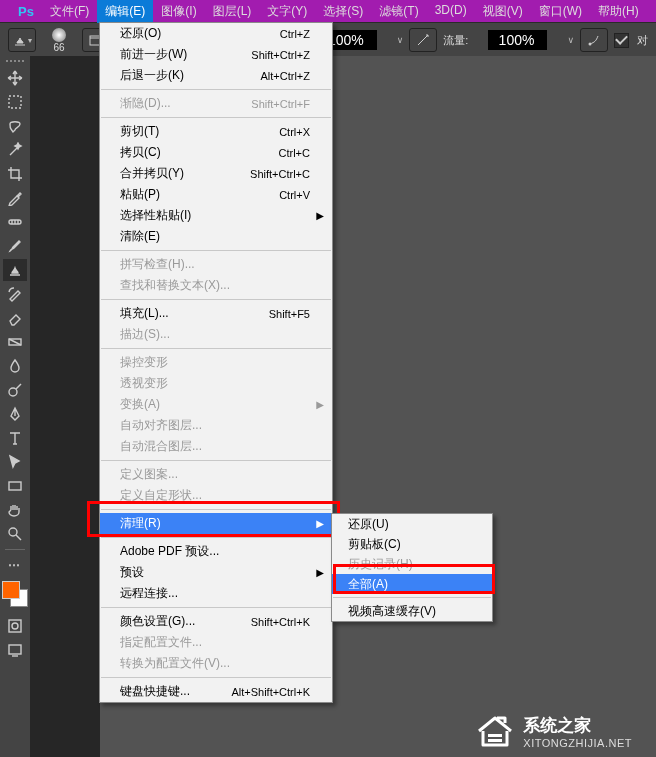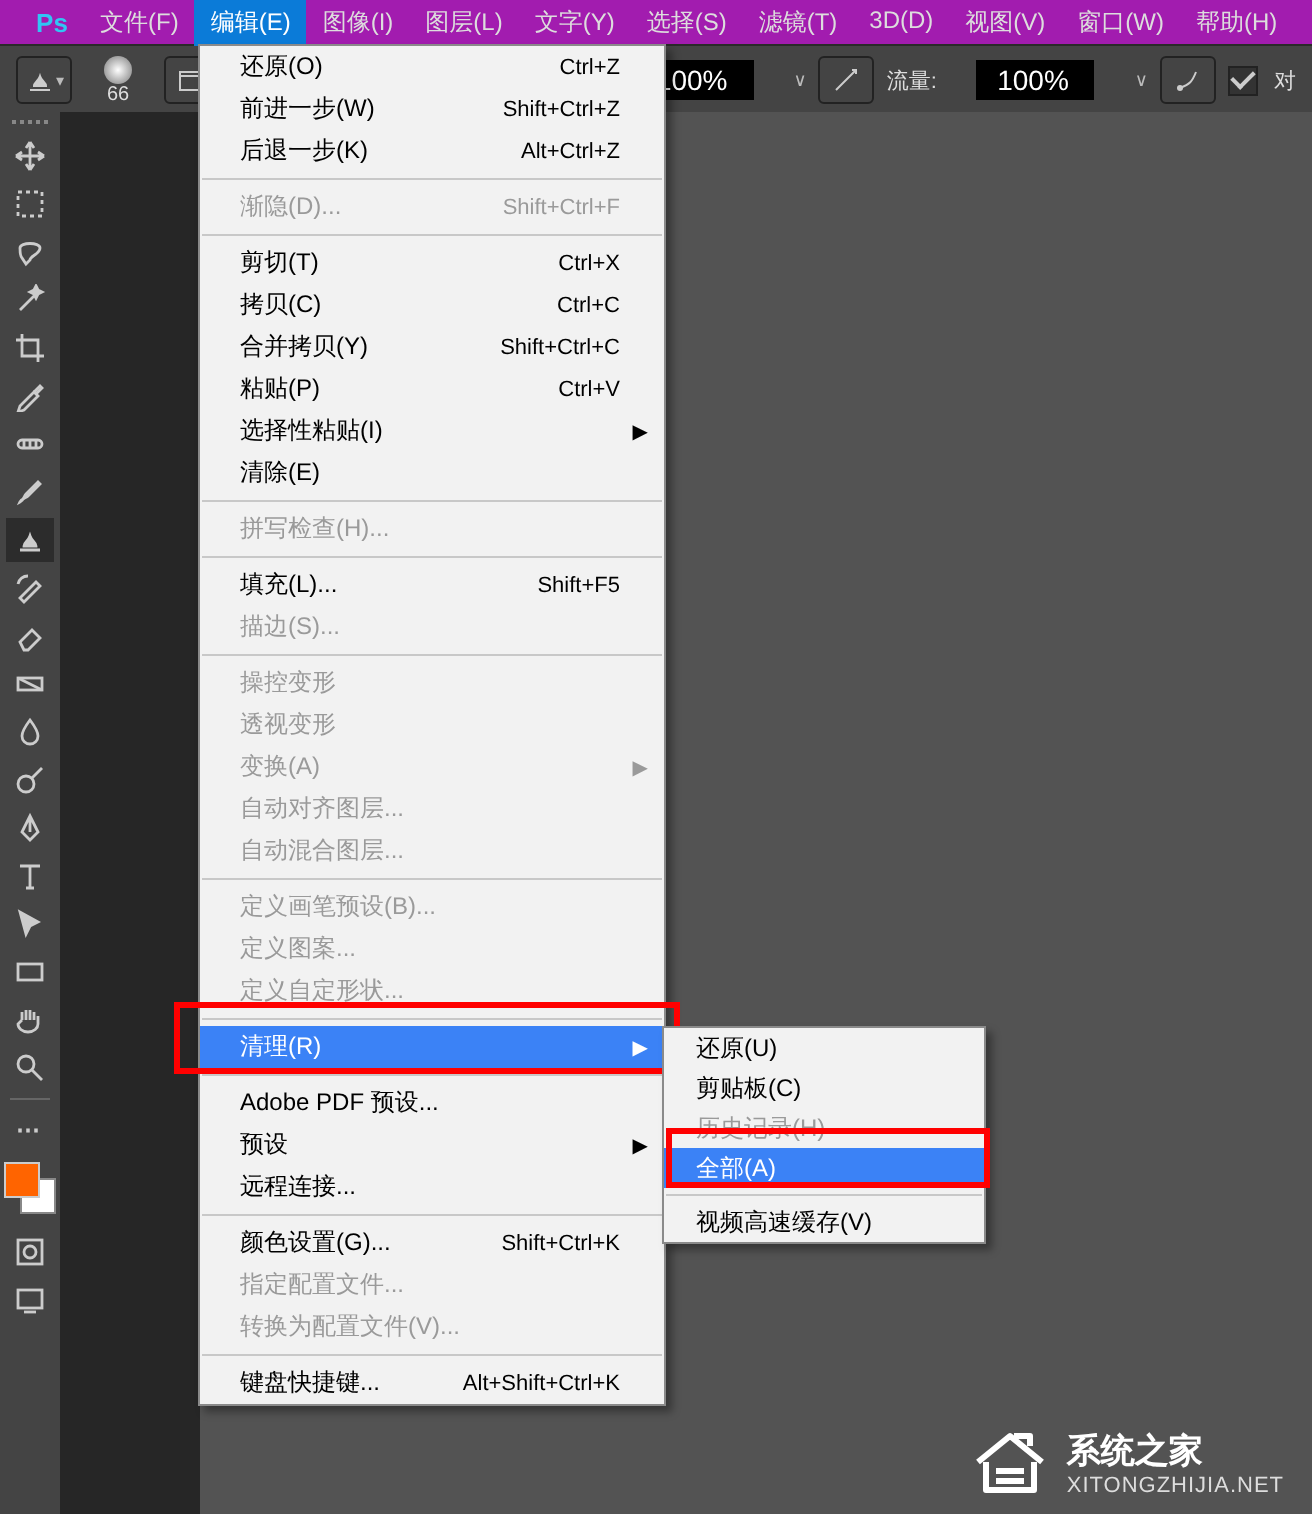--- a/index.html
+++ b/index.html
@@ -25,21 +25,21 @@
 .menu-dropdown{position:absolute;left:99px;top:22px;width:232px;background:#f2f2f2;border:1px solid #8a8a8a;box-shadow:3px 3px 4px rgba(0,0,0,0.35);color:#000}
 .menu-sep{height:1px;background:#c8c8c8;margin:3px 1px}
 .menu-row{display:flex;align-items:center;height:21px;padding:0 22px 0 20px;position:relative}
 .menu-row.disabled{color:#9a9a9a}
 .menu-row.highlight{background:#3b82f6;color:#fff}
 .menu-row .sc{margin-left:auto;font-size:11px}
 .menu-row .arrow{position:absolute;right:8px;font-size:10px}
 .redbox{position:absolute;border:3px solid #ff0000;pointer-events:none}
 .submenu{position:absolute;left:331px;top:513px;width:160px;background:#f2f2f2;border:1px solid #8a8a8a;box-shadow:3px 3px 4px rgba(0,0,0,0.35);color:#000}
 .submenu .menu-row{padding:0 14px 0 16px;height:20px}
-.watermark{position:absolute;right:14px;bottom:8px;color:#fff;display:flex;align-items:center;gap:6px}
+.watermark{position:absolute;right:24px;bottom:8px;color:#fff;display:flex;align-items:center;gap:6px}
 .watermark .house{width:44px;height:36px}
 .watermark .txt-main{font-size:17px;font-weight:bold}
 .watermark .txt-sub{font-size:11px;letter-spacing:0.5px;color:#ddd}
 .tool.active{background:#2c2c2c}
 .chk{width:13px;height:13px;border:1px solid #222;background:#333;display:inline-flex;align-items:center;justify-content:center}
 .chk.on::after{content:"";width:9px;height:5px;border-left:2px solid #ccc;border-bottom:2px solid #ccc;transform:rotate(-45deg);margin-top:-3px}
 </style>
 </head>
 <body>
 
@@ -274,20 +274,23 @@
       <span>选择性粘贴(I)</span>
       <span class="arrow">▶</span>
     </div>
     <div class="menu-row">
       <span>清除(E)</span>
     </div>
     <div class="menu-sep"></div>
     <div class="menu-row disabled">
       <span>拼写检查(H)...</span>
     </div>
+    <div class="menu-row disabled">
+      <span>查找和替换文本(X)...</span>
+    </div>
     <div class="menu-sep"></div>
     <div class="menu-row">
       <span>填充(L)...</span>
       <span class="sc">Shift+F5</span>
     </div>
     <div class="menu-row disabled">
       <span>描边(S)...</span>
     </div>
     <div class="menu-sep"></div>
     <div class="menu-row disabled">
@@ -300,23 +303,20 @@
       <span>变换(A)</span>
       <span class="arrow">▶</span>
     </div>
     <div class="menu-row disabled">
       <span>自动对齐图层...</span>
     </div>
     <div class="menu-row disabled">
       <span>自动混合图层...</span>
     </div>
     <div class="menu-sep"></div>
-    <div class="menu-row disabled">
-      <span>定义画笔预设(B)...</span>
-    </div>
     <div class="menu-row disabled">
       <span>定义图案...</span>
     </div>
     <div class="menu-row disabled">
       <span>定义自定形状...</span>
     </div>
     <div class="menu-sep"></div>
     <div class="menu-row highlight">
       <span>清理(R)</span>
       <span class="arrow">▶</span>

